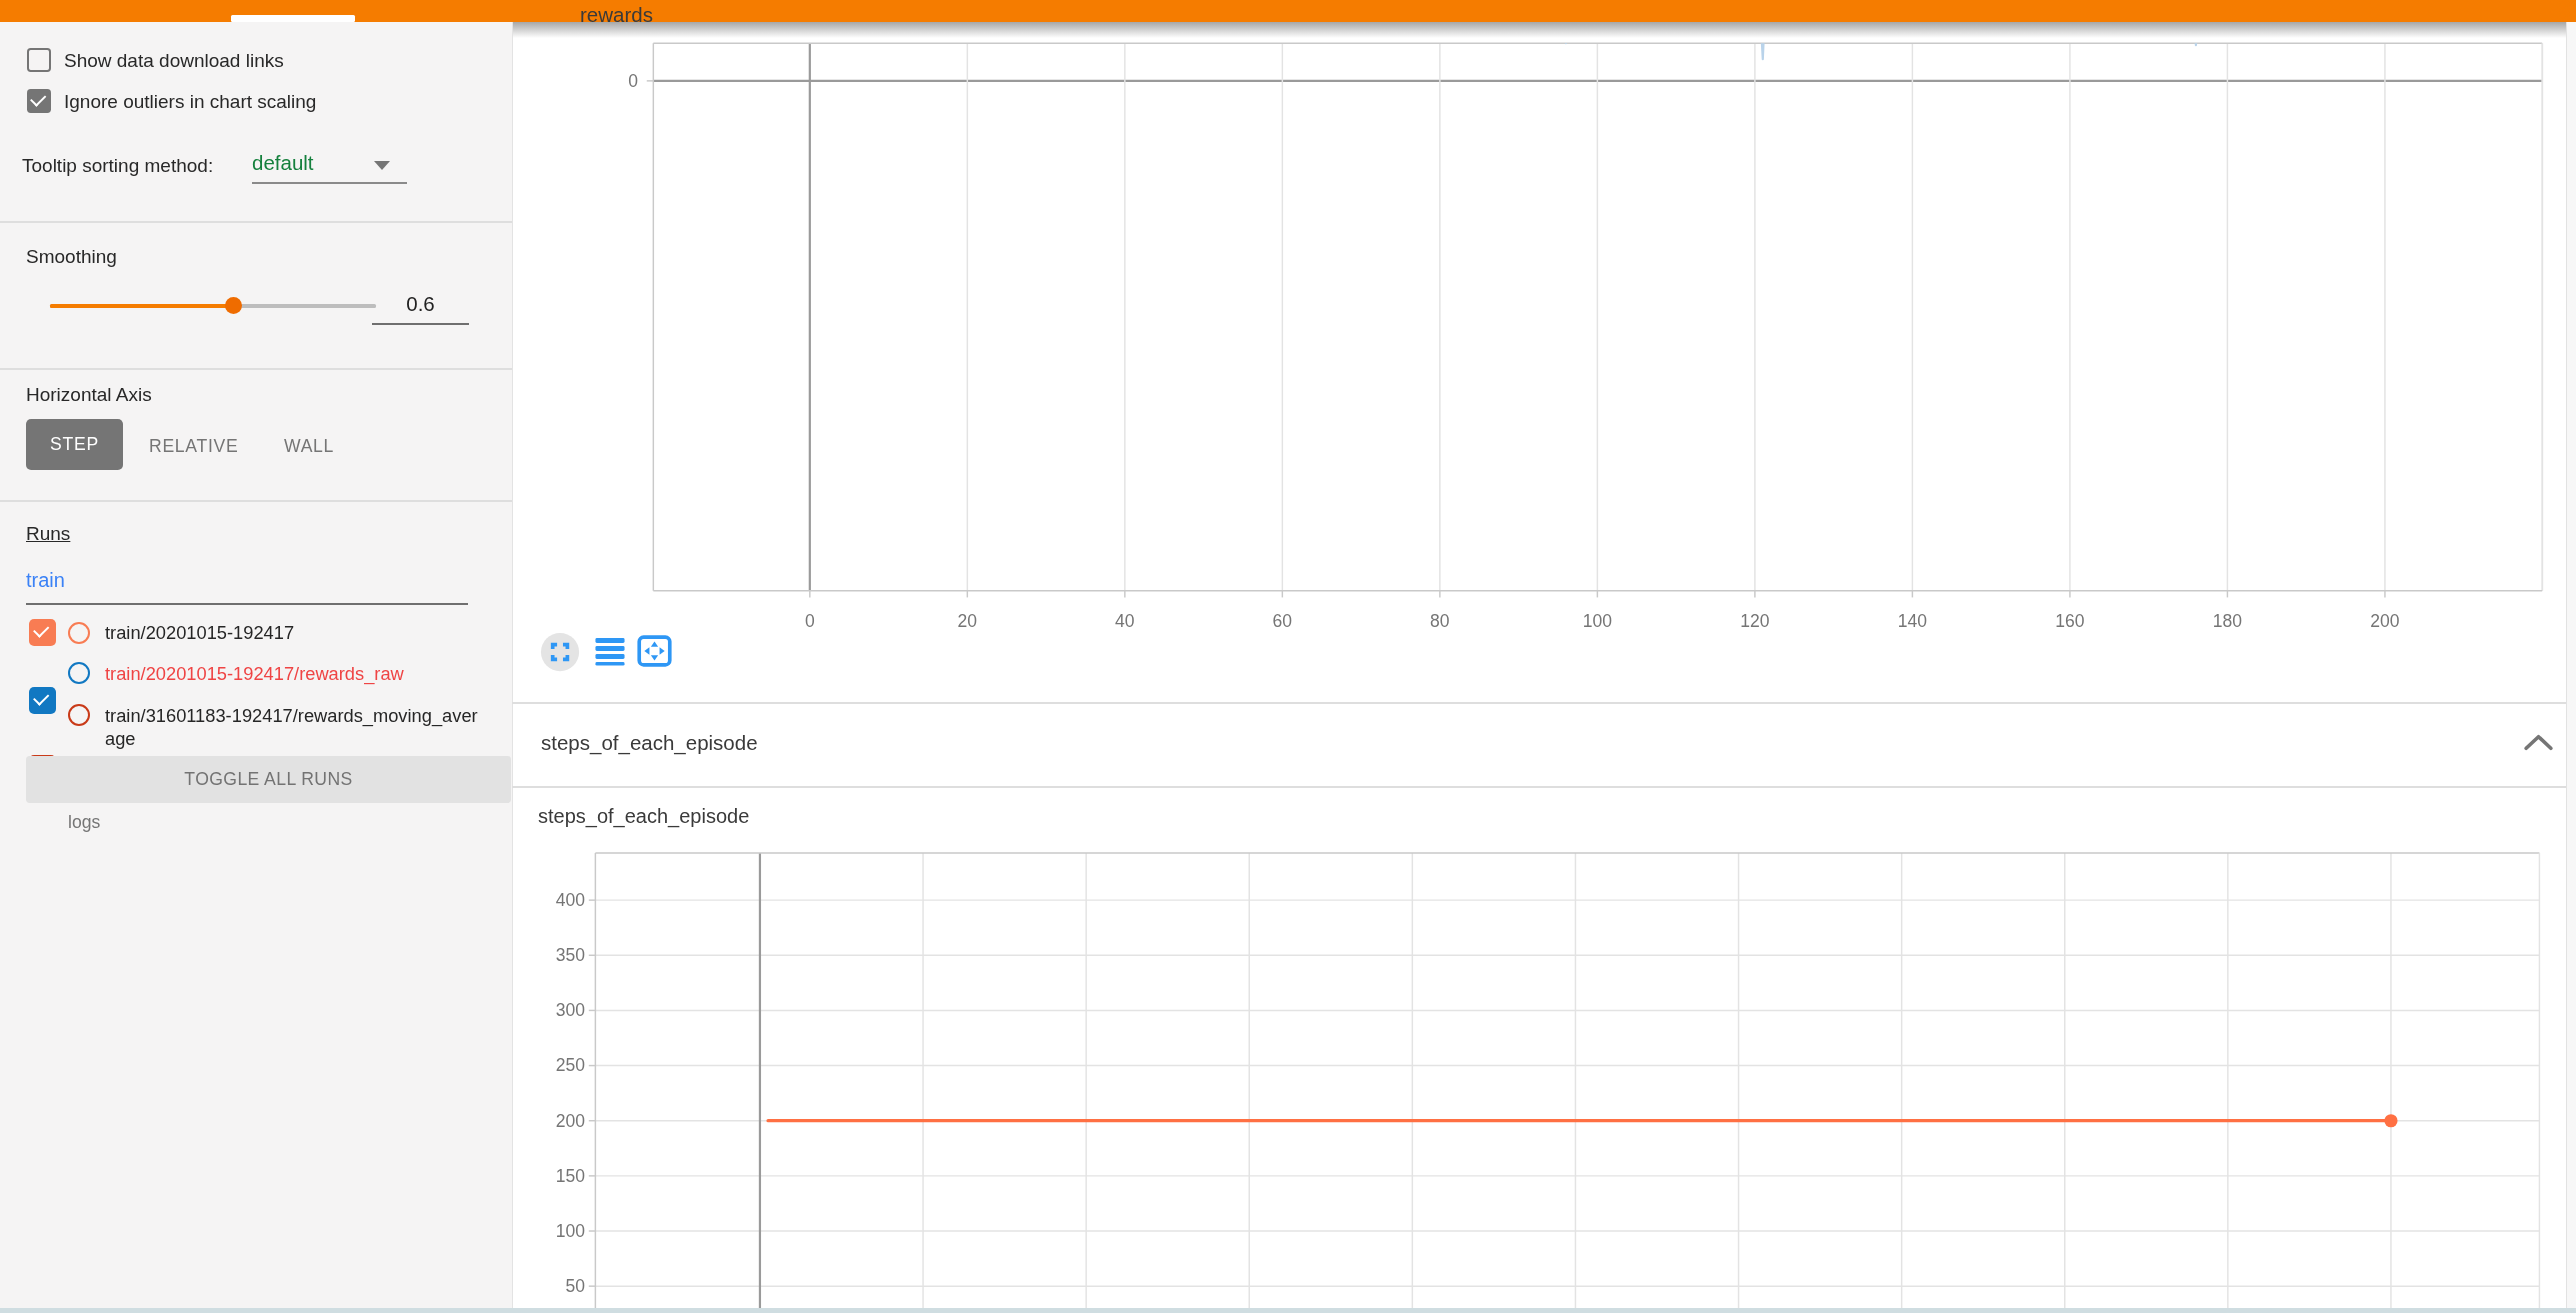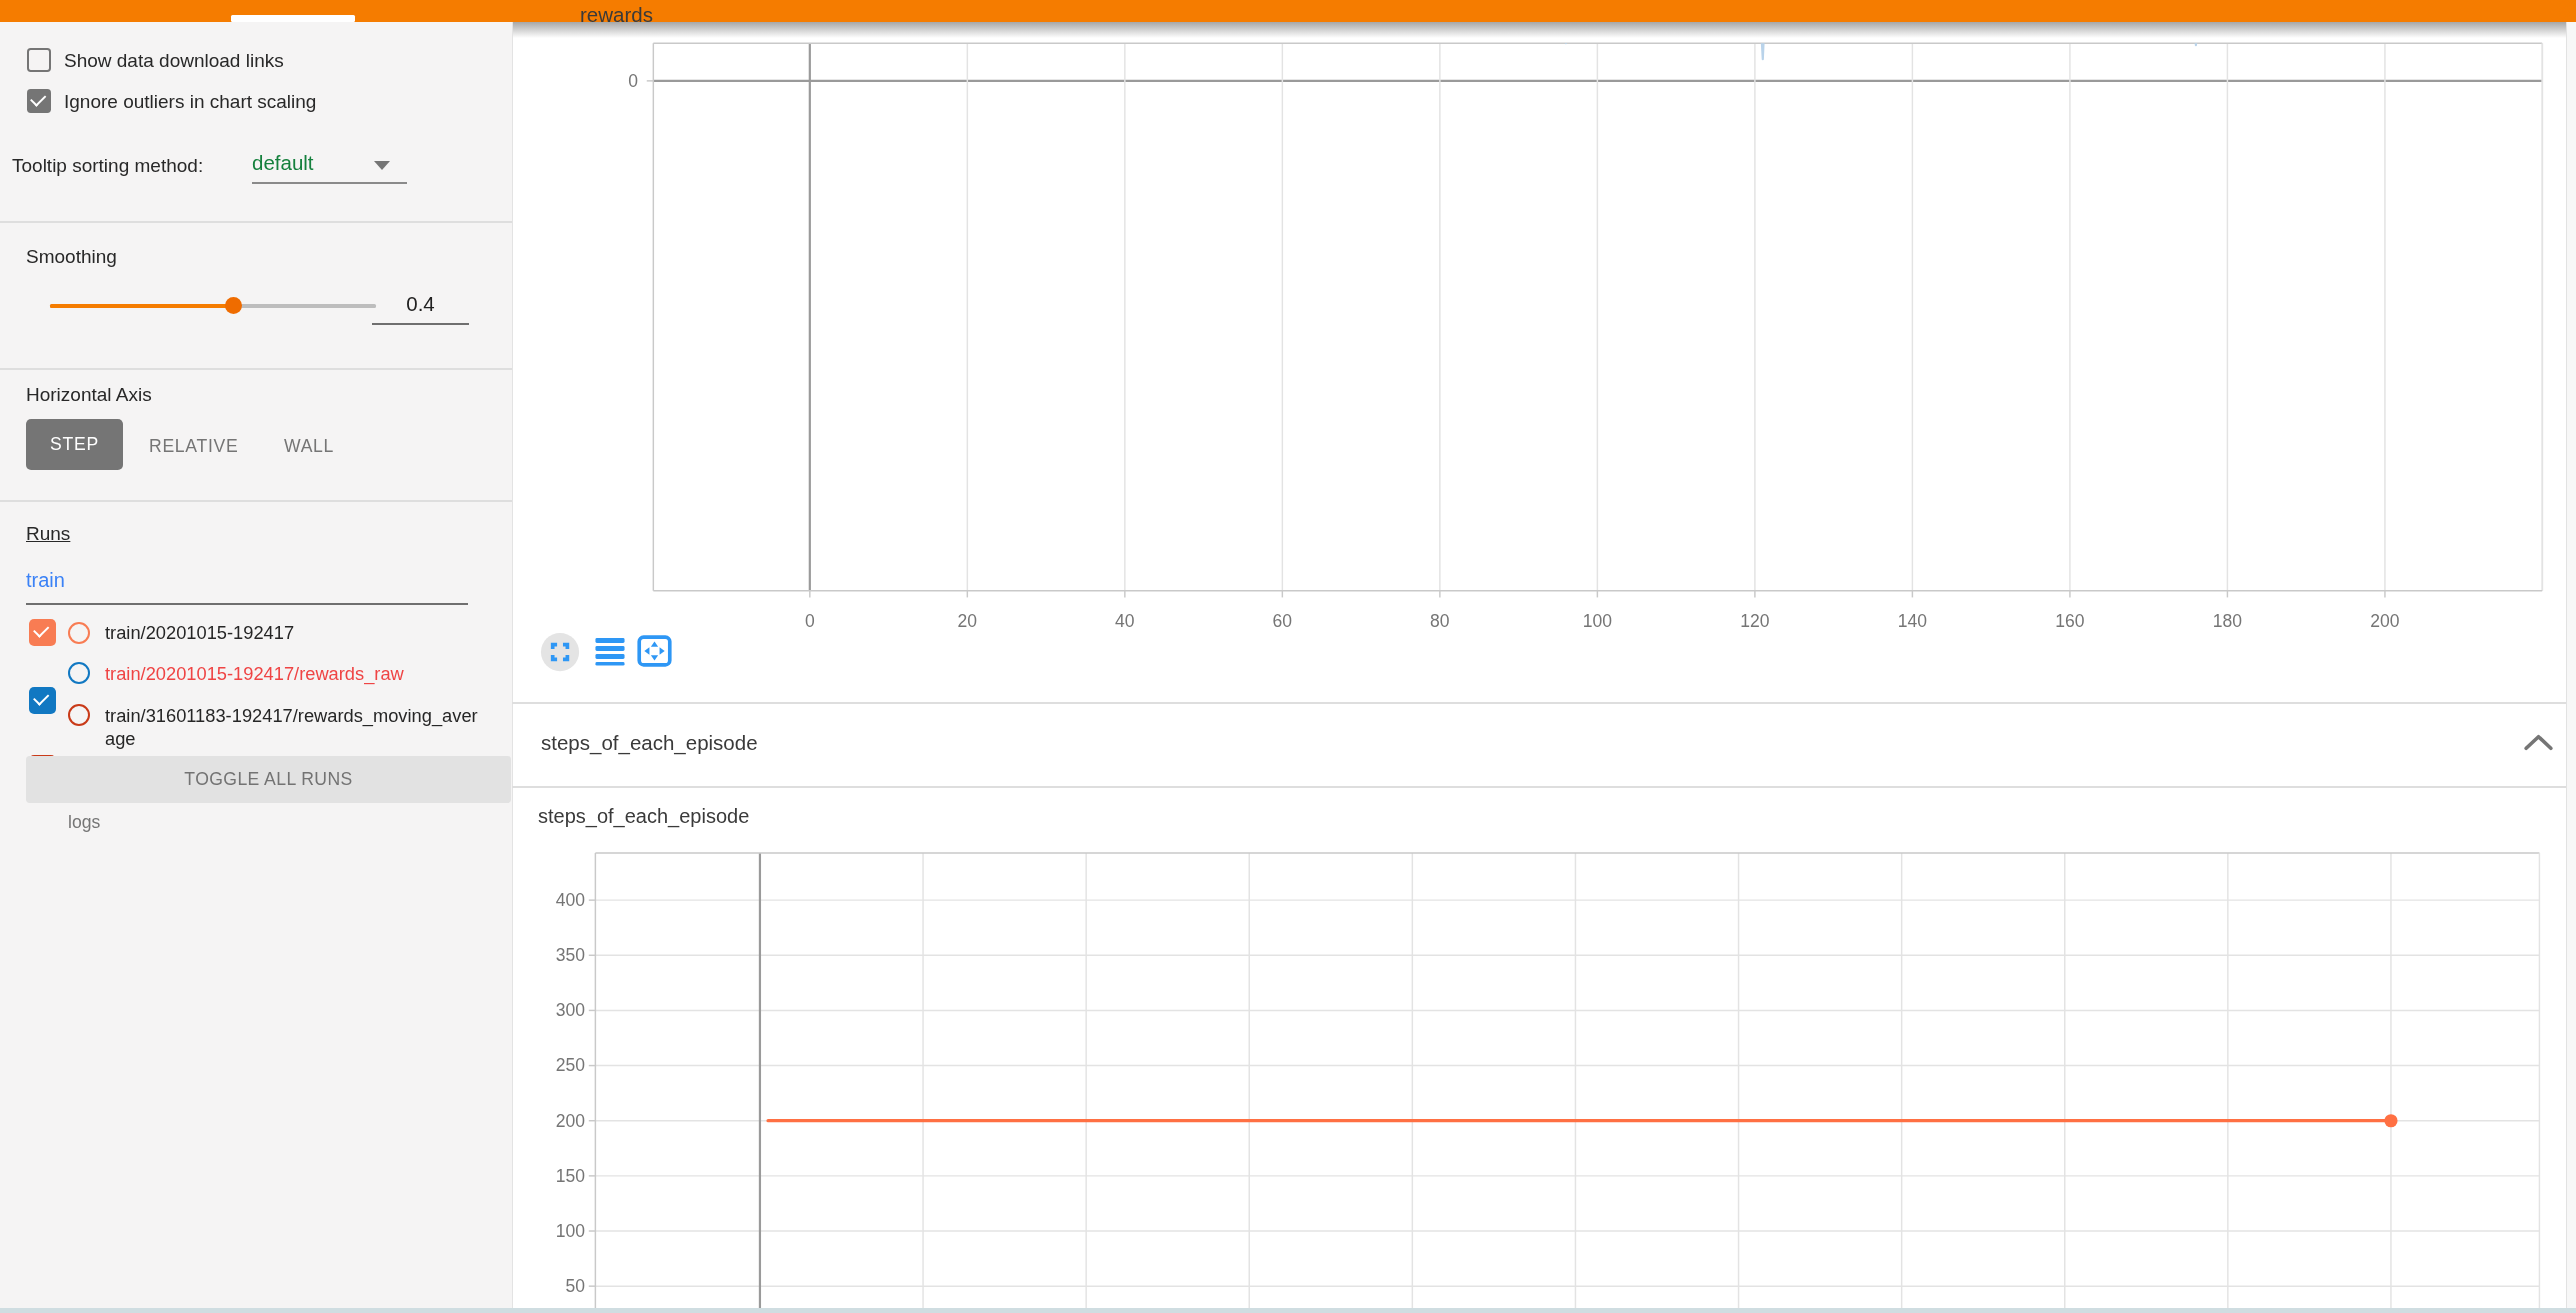--- a/index.html
+++ b/index.html
@@ -55,32 +55,32 @@
   <div class="abs" id="sidebar"></div>
 
   <div class="abs cbx unchecked" style="left:27px;top:48px;"></div>
   <div class="abs sb-label" style="left:64px;top:50px;">Show data download links</div>
 
   <div class="abs cbx checked-gray" style="left:27px;top:89px;">
     <span class="checkmark"></span>
   </div>
   <div class="abs sb-label" style="left:64px;top:91px;">Ignore outliers in chart scaling</div>
 
-  <div class="abs sb-label" style="left:12px;top:155px;text-align:center;">Tooltip sorting method:</div>
+  <div class="abs sb-label" style="left:22px;top:155px;text-align:center;">Tooltip sorting method:</div>
   <div class="abs" style="left:252px;top:151px;font-size:20.5px;color:#15803d;">default</div>
   <div class="abs caret-down" style="left:374px;top:161px;"></div>
   <div class="abs underline" style="left:252px;top:182px;width:155px;"></div>
 
   <div class="abs sb-divider" style="top:221px;"></div>
 
   <div class="abs sb-label" style="left:26px;top:246px;">Smoothing</div>
   <div class="abs" id="slider-track" style="left:50px;top:304px;width:326px;"></div>
   <div class="abs" id="slider-fill" style="left:50px;top:304px;width:183px;"></div>
   <div class="abs" id="slider-knob" style="left:225px;top:297px;"></div>
-  <div class="abs" style="left:372px;top:292px;width:97px;text-align:center;font-size:20.5px;color:#212121;">0.4</div>
+  <div class="abs" style="left:372px;top:292px;width:97px;text-align:center;font-size:20.5px;color:#212121;">0.6</div>
   <div class="abs underline" style="left:372px;top:323px;width:97px;background:#6f6f6f;"></div>
 
   <div class="abs sb-divider" style="top:368px;"></div>
 
   <div class="abs sb-label" style="left:26px;top:384px;">Horizontal Axis</div>
   <div class="abs" id="step-btn" style="left:26px;top:419px;width:97px;height:51px;">STEP</div>
   <div class="abs axis-opt" style="left:149px;top:436px;">RELATIVE</div>
   <div class="abs axis-opt" style="left:284px;top:436px;">WALL</div>
 
   <div class="abs sb-divider" style="top:500px;"></div>

